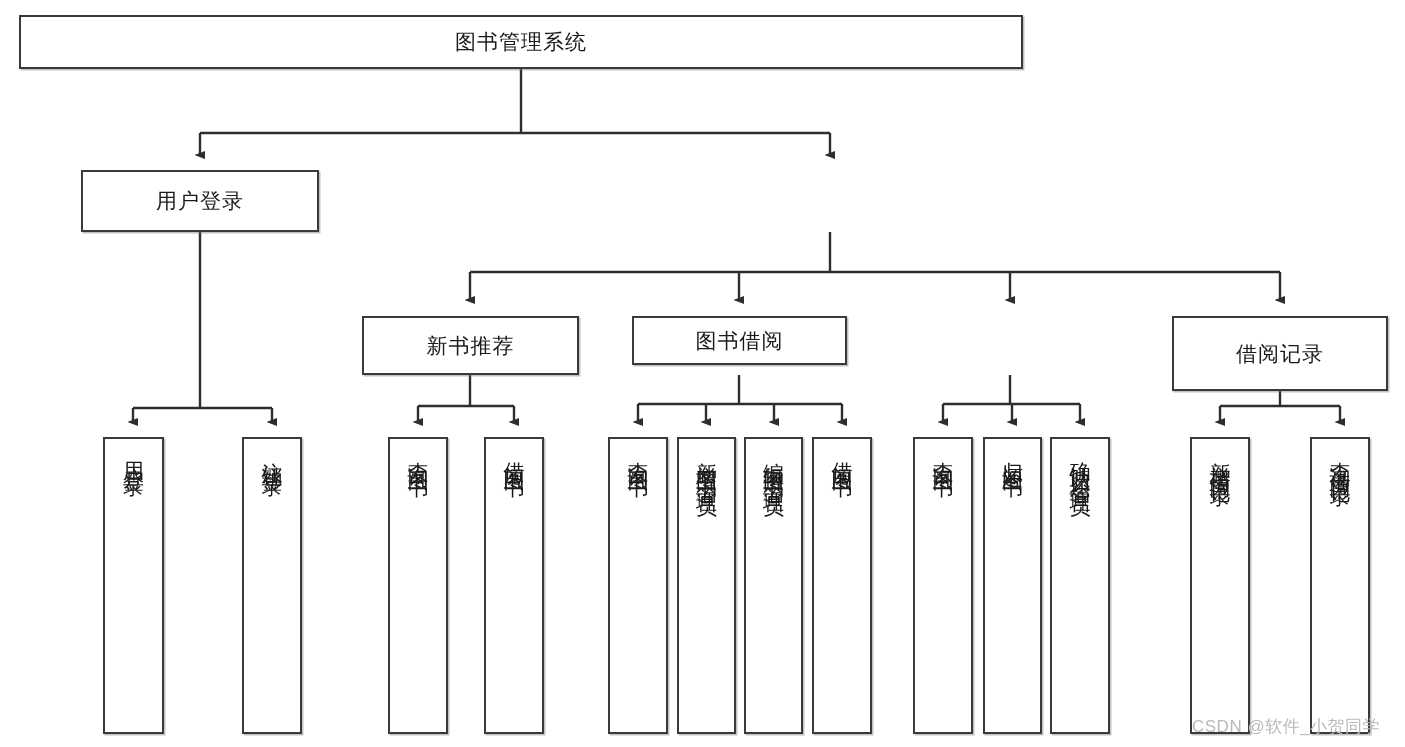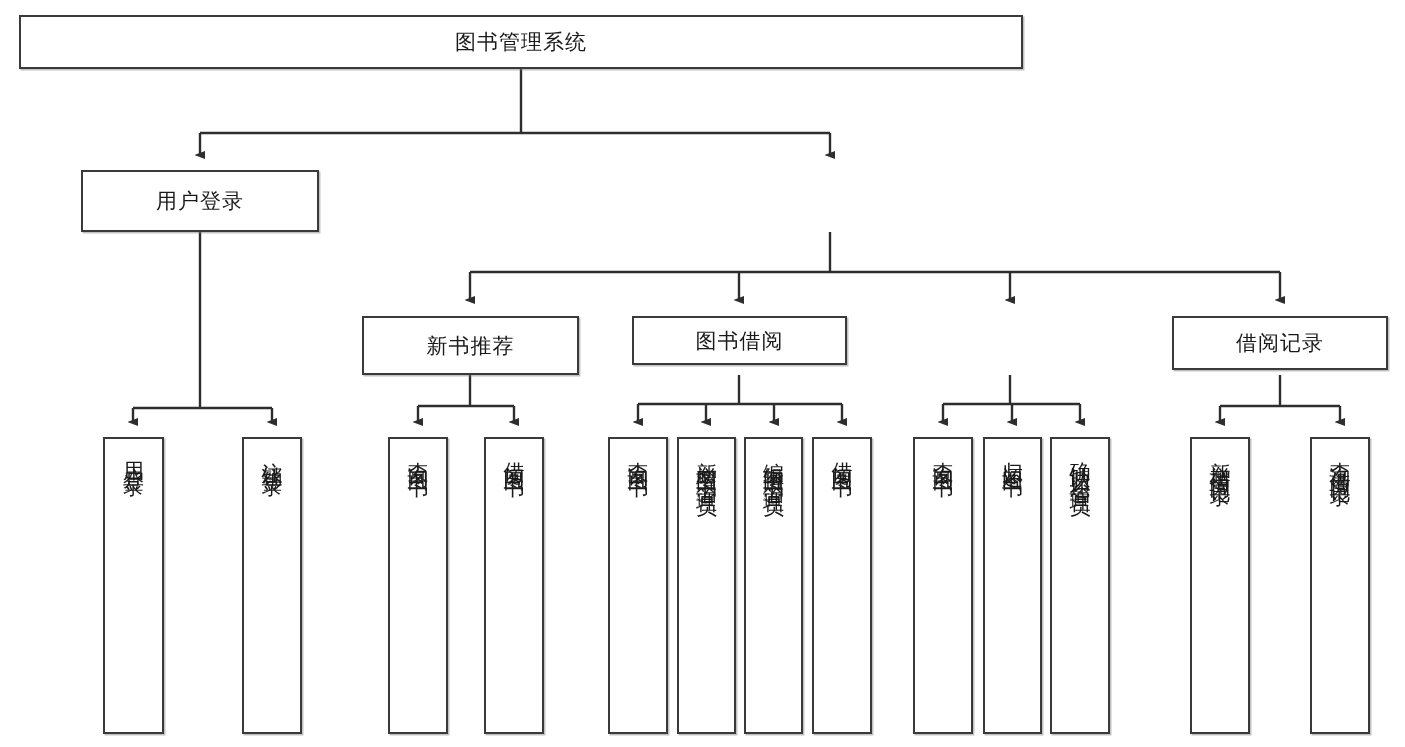--- a/index.html
+++ b/index.html
@@ -128,21 +128,21 @@
   <div class="node horiz" style="left:81px; top:170px; width:238px; height:62px;">
     <span>用户登录</span>
   </div>
 
   <div class="node horiz" style="left:362px; top:316px; width:217px; height:59px;">
     <span>新书推荐</span>
   </div>
   <div class="node horiz" style="left:632px; top:316px; width:215px; height:49px;">
     <span>图书借阅</span>
   </div>
-  <div class="node horiz" style="left:1172px; top:316px; width:216px; height:54px;">
+  <div class="node horiz" style="left:1172px; top:316px; width:216px; height:75px;">
     <span>借阅记录</span>
   </div>
 
   <div class="node vert" style="left:103px; top:437px; width:61px; height:297px;">
     <span class="vtext">用户登录</span>
   </div>
   <div class="node vert" style="left:242px; top:437px; width:60px; height:297px;">
     <span class="vtext">注销登录</span>
   </div>
 
@@ -176,14 +176,15 @@
     <span class="vtext">确认归还（管理员）</span>
   </div>
 
   <div class="node vert" style="left:1190px; top:437px; width:60px; height:297px;">
     <span class="vtext">新增借阅记录</span>
   </div>
   <div class="node vert" style="left:1310px; top:437px; width:60px; height:297px;">
     <span class="vtext">查询借阅记录</span>
   </div>
 
+  <div class="watermark" style="left:1192px; top:715px;">CSDN @软件_小贺同学</div>
 
 </div>
 
 </body></html>

